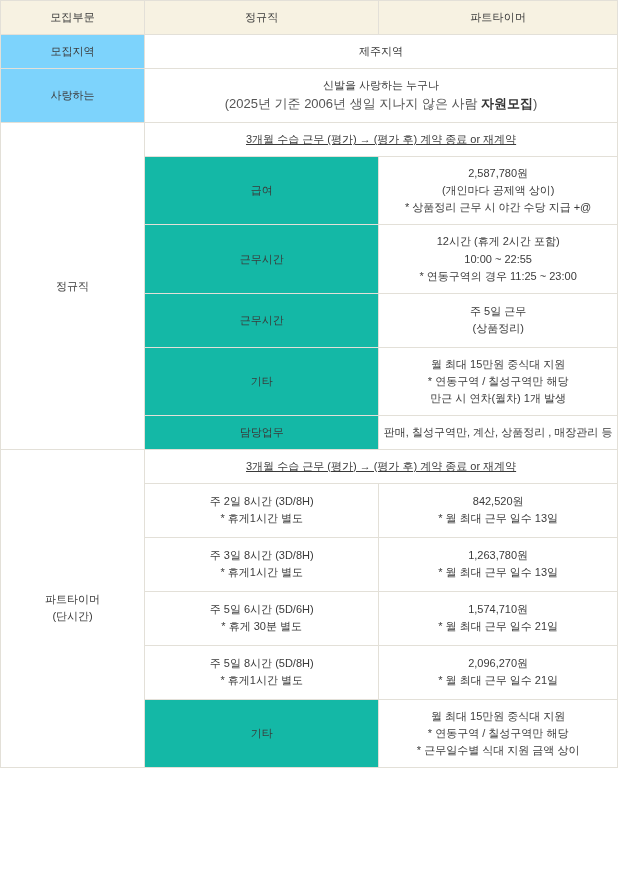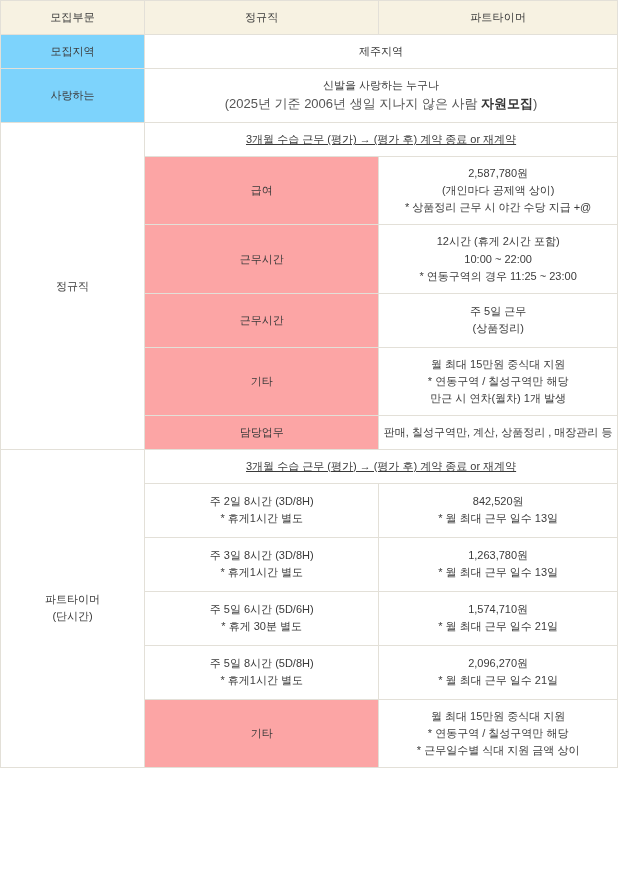--- a/index.html
+++ b/index.html
@@ -49,21 +49,21 @@
     font-size: 11.5px;
     color: #4a4336;
   }
   td.sidehead {
     background: #ffffff;
     font-weight: bold;
     font-size: 11.5px;
     color: #3f3f3f;
   }
   td.sublabel {
-    background: #fca5a5;
+    background: #14b8a6;
     font-size: 11px;
     color: #3a3a3a;
   }
   .tall { height: 54px; }
   .line { display: block; }
   .small {
     font-size: 13px;
     color: #555555;
   }
   .small b { font-weight: bold; color: #333; }
@@ -117,21 +117,21 @@
           <span class="line">2,587,780원</span>
           <span class="line">(개인마다 공제액 상이)</span>
           <span class="line">* 상품정리 근무 시 야간 수당 지급 +@</span>
         </td>
       </tr>
 
       <tr class="tall">
         <td class="sublabel">근무시간</td>
         <td>
           <span class="line">12시간 (휴게 2시간 포함)</span>
-          <span class="line">10:00 ~ 22:00</span>
+          <span class="line">10:00 ~ 22:55</span>
           <span class="line">* 연동구역의 경우 11:25 ~ 23:00</span>
         </td>
       </tr>
 
       <tr class="tall">
         <td class="sublabel">근무시간</td>
         <td>
           <span class="line">주 5일 근무</span>
           <span class="line">(상품정리)</span>
         </td>

